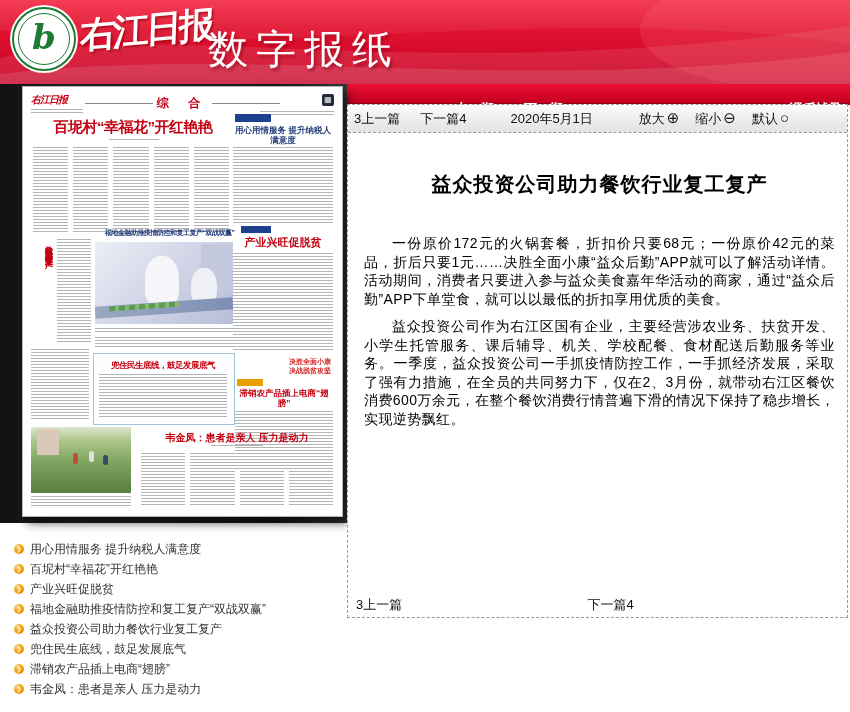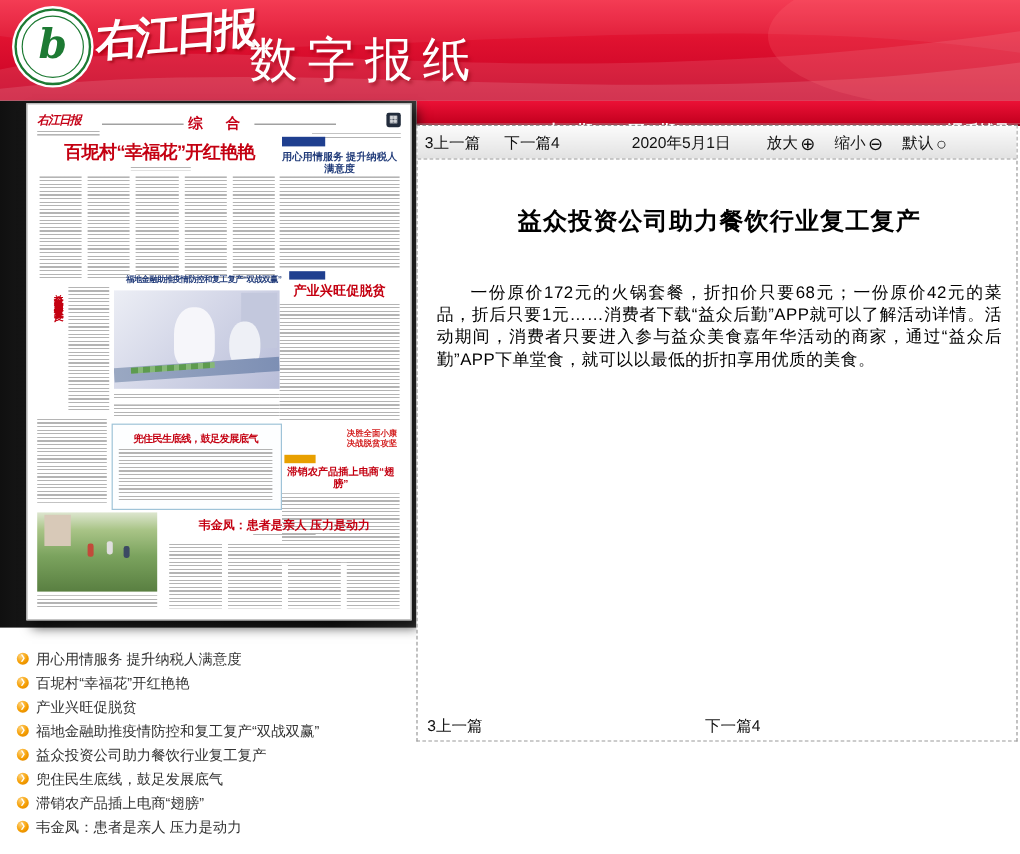--- a/index.html
+++ b/index.html
@@ -140,23 +140,23 @@
   }
   .toolbar{
     height:27px;display:flex;align-items:center;
     background:linear-gradient(180deg,#fbfbfb,#e2e2e2);
     border-bottom:1px dashed #999999;
     font-size:13px;color:#111111;
   }
   .toolbar a{color:#111111;text-decoration:none;cursor:pointer;white-space:nowrap;}
   .tb-prev{margin-left:6px;}
   .tb-next{margin-left:20px;}
-  .tb-date{margin-left:60px;white-space:nowrap;}
+  .tb-date{margin-left:44px;white-space:nowrap;}
   .tb-zoomgrp{margin-left:auto;margin-right:58px;display:flex;align-items:center;gap:16px;}
-  .tb-zoomgrp a{display:flex;align-items:flex-end;gap:2px;}
+  .tb-zoomgrp a{display:flex;align-items:flex-start;gap:2px;}
   .zic{font-size:15px;line-height:1;}
   .article-area{padding:38px 12px 0 16px;}
   .article-title{
     text-align:center;font-size:20px;font-weight:bold;color:#000000;
     margin:0 0 36px 0;letter-spacing:1px;
   }
   .article-area p{
     margin:0 0 9px 0;font-size:14px;line-height:18.5px;color:#000000;
     text-indent:2em;letter-spacing:0.4px;text-align:justify;
   }
@@ -317,20 +317,21 @@
         </a>
       <a>
           <span>默认</span>
           <span class="zic">○</span>
         </a>
     </span>
   </div>
 
   <div class="article-area">
     <h1 class="article-title">益众投资公司助力餐饮行业复工复产</h1>
-    <p>一份原价172元的火锅套餐，折扣价只要68元；一份原价42元的菜品，折后只要1元……消费者下载“益众后勤”APP就可以了解活动详情。活动期间，消费者只要进入参与益众美食嘉年华活动的商家，通过“益众后勤”APP下单堂食，就可以以最低的折扣享用优质的美食。</p>
+    <p>一份原价172元的火锅套餐，折扣价只要68元；一份原价42元的菜品，折后只要1元……决胜全面小康“益众后勤”APP就可以了解活动详情。活动期间，消费者只要进入参与益众美食嘉年华活动的商家，通过“益众后勤”APP下单堂食，就可以以最低的折扣享用优质的美食。</p>
+    <p>益众投资公司作为右江区国有企业，主要经营涉农业务、扶贫开发、小学生托管服务、课后辅导、机关、学校配餐、食材配送后勤服务等业务。一季度，益众投资公司一手抓疫情防控工作，一手抓经济发展，采取了强有力措施，在全员的共同努力下，仅在2、3月份，就带动右江区餐饮消费600万余元，在整个餐饮消费行情普遍下滑的情况下保持了稳步增长，实现逆势飘红。</p>
   </div>
 
   <div class="footer-nav">
     <a class="fn-prev">3上一篇</a>
     <a class="fn-next">下一篇4</a>
   </div>
 </section>
 
 </body></html>

